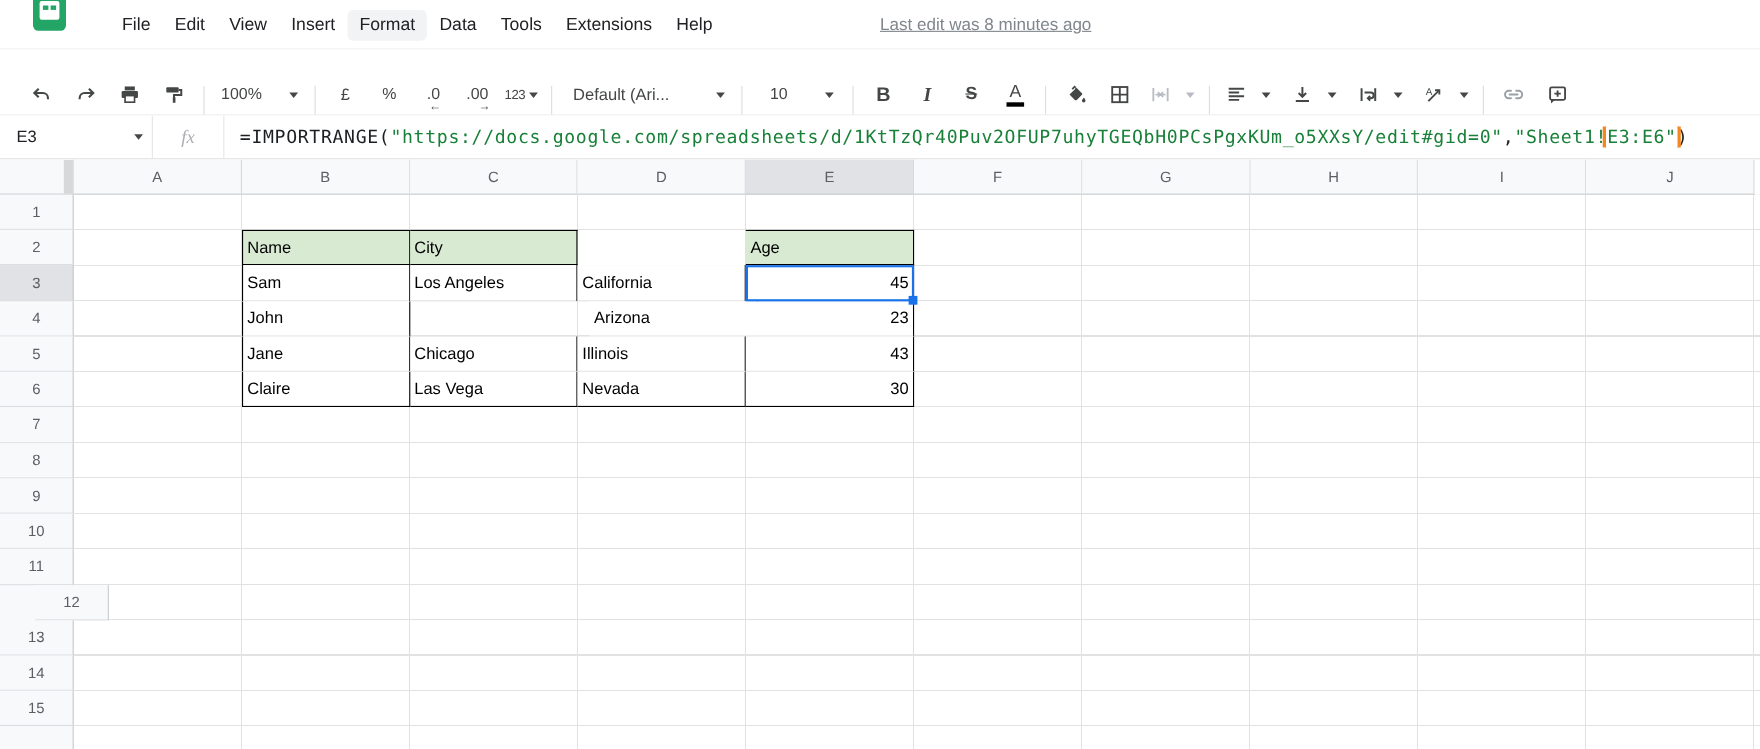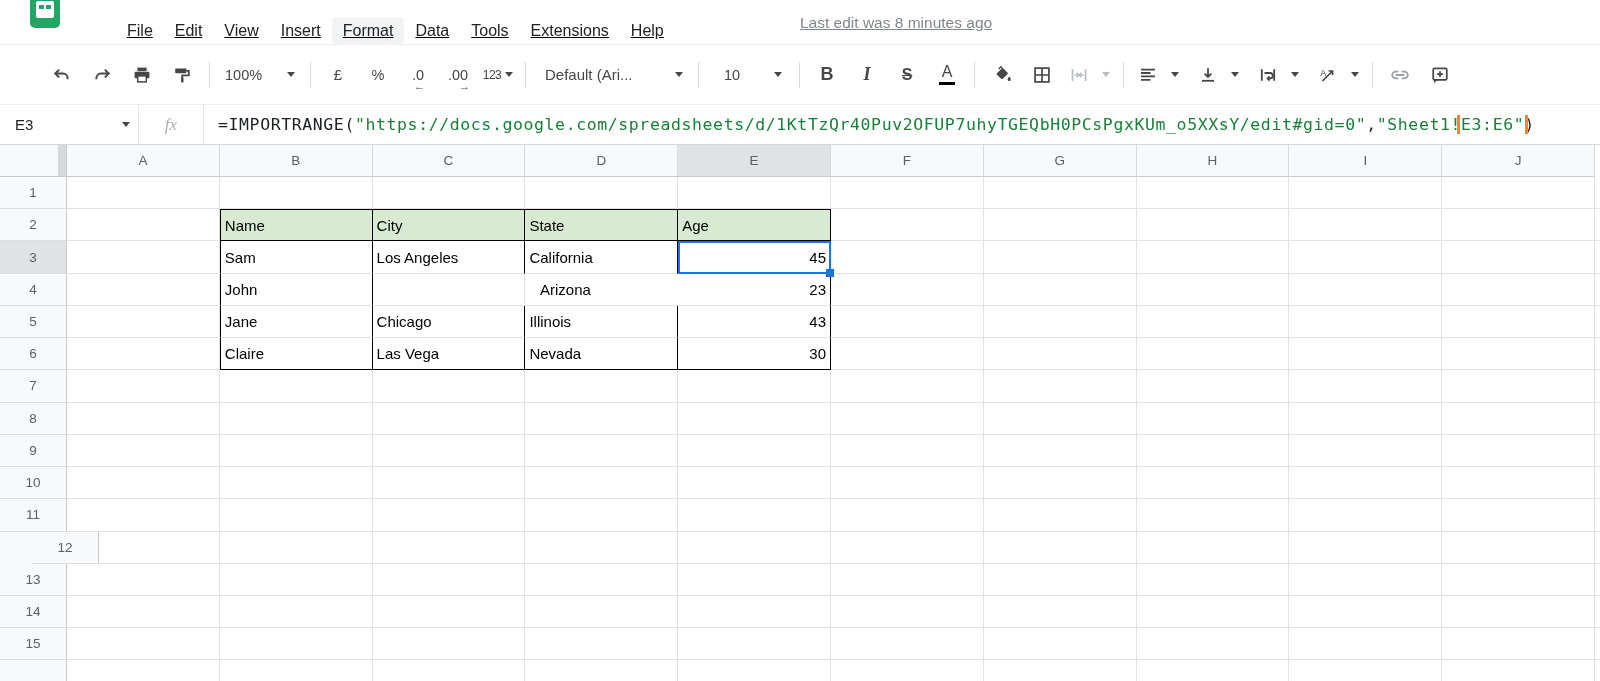--- a/index.html
+++ b/index.html
@@ -9,29 +9,29 @@
 
   
   .menubar { position:absolute; top:0; left:0; width:1600px; height:45px;
              border-bottom:1px solid #ebedef; background:#fff; }
   .logo { position:absolute; left:30px; top:-10px; width:30px; height:38px;
           background:#23a566; border-radius:5px; }
   .logo .win { position:absolute; left:6px; top:11px; width:18px; height:17px;
                background:#fff; border-radius:2px; }
   .logo .c1,.logo .c2 { position:absolute; top:4px; width:5px; height:4px; background:#23a566; }
   .logo .c1 { left:3px; } .logo .c2 { left:10px; }
-  .menus { position:absolute; left:116px; top:0; height:45px; display:flex; align-items:flex-end;text-decoration:underline; }
+  .menus { position:absolute; left:100px; top:0; height:45px; display:flex; align-items:center; }
   .menu-item { font-size:16px; color:#202124; padding:5px 11px; border-radius:5px; cursor:default; }
   .menu-item.active { background:#f1f3f4; }
   .last-edit { position:absolute; left:800px; top:0; height:45px; display:flex; align-items:center;
                font-size:15.5px; color:#80868b; text-decoration:underline; }
 
   
   .toolbar { position:absolute; top:45px; left:0; width:1600px; height:60px; background:#fff;
-             border-bottom:1px solid #ececec; display:flex; align-items:center; padding-left:42px;
+             border-bottom:1px solid #ececec; display:flex; align-items:flex-end; padding-left:18px;
              color:#444746; }
   .tb { min-width:40px; height:36px; display:flex; align-items:center; justify-content:center;
         position:relative; flex:0 0 auto; }
   .tdiv { width:1px; height:26px; background:#dadce0; margin:0 7px; flex:0 0 auto; }
   .caret { width:0; height:0; border-left:4.5px solid transparent; border-right:4.5px solid transparent;
            border-top:5px solid #444746; display:inline-block; }
   .caret.gray { border-top-color:#b9bdc3; }
   .tb-text { font-size:15px; color:#444746; }
   .zoomsel { width:86px; justify-content:space-between; padding:0 8px; }
   .fontsel { width:158px; justify-content:space-between; padding:0 8px 0 12px; }
@@ -308,21 +308,20 @@
       <div class="row-hdr" style="left: 0px; top: 257.61px; width: 67px; height: 32.23px;">8</div>
       <div class="row-hdr" style="left: 0px; top: 289.84px; width: 67px; height: 32.23px;">9</div>
       <div class="row-hdr" style="left: 0px; top: 322.07px; width: 67px; height: 32.23px;">10</div>
       <div class="row-hdr" style="left: 0px; top: 354.3px; width: 67px; height: 32.23px;">11</div>
       <div class="row-hdr" style="left: 0px; top: 386.53px; width: 67px; height: 32.23px; margin-left: 32px;">12</div>
       <div class="row-hdr" style="left: 0px; top: 418.76px; width: 67px; height: 32.23px;">13</div>
       <div class="row-hdr" style="left: 0px; top: 450.99px; width: 67px; height: 32.23px;">14</div>
       <div class="row-hdr" style="left: 0px; top: 483.22px; width: 67px; height: 32.23px;">15</div>
       <div class="tcell thead first" style="left: 219.8px; top: 64.23px; width: 152.8px; height: 32.23px;">Name</div>
       <div class="tcell thead" style="left: 372.6px; top: 64.23px; width: 152.8px; height: 32.23px;">City</div>
-      <div class="tcell thead" style="left: 525.4px; top: 64.23px; width: 152.8px; height: 32.23px;">State</div>
       <div class="tcell thead" style="left: 678.2px; top: 64.23px; width: 152.8px; height: 32.23px;">Age</div>
       <div class="tcell tdata first" style="left: 219.8px; top: 96.46px; width: 152.8px; height: 32.23px;">Sam</div>
       <div class="tcell tdata" style="left: 372.6px; top: 96.46px; width: 152.8px; height: 32.23px;">Los Angeles</div>
       <div class="tcell tdata" style="left: 525.4px; top: 96.46px; width: 152.8px; height: 32.23px;">California</div>
       <div class="tcell tdata num" style="left: 678.2px; top: 96.46px; width: 152.8px; height: 32.23px;">45</div>
       <div class="tcell tdata first" style="left: 219.8px; top: 128.69px; width: 152.8px; height: 32.23px;">John</div>
       <div class="tcell tdata" style="left: 536px; top: 128.69px; width: 152.8px; height: 32.23px;">Arizona</div>
       <div class="tcell tdata num" style="left: 678.2px; top: 128.69px; width: 152.8px; height: 32.23px;">23</div>
       <div class="tcell tdata first" style="left: 219.8px; top: 160.92px; width: 152.8px; height: 32.23px;">Jane</div>
       <div class="tcell tdata" style="left: 372.6px; top: 160.92px; width: 152.8px; height: 32.23px;">Chicago</div>

